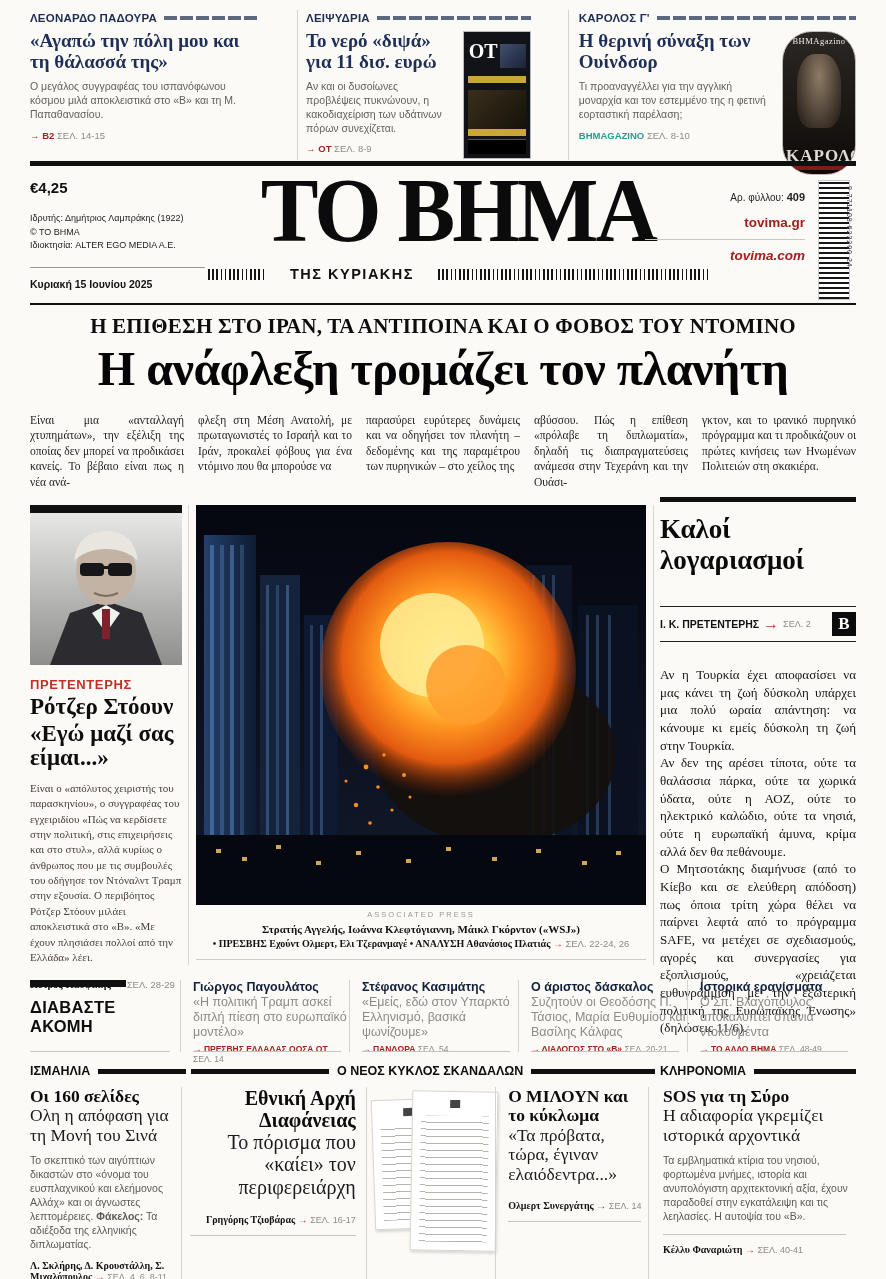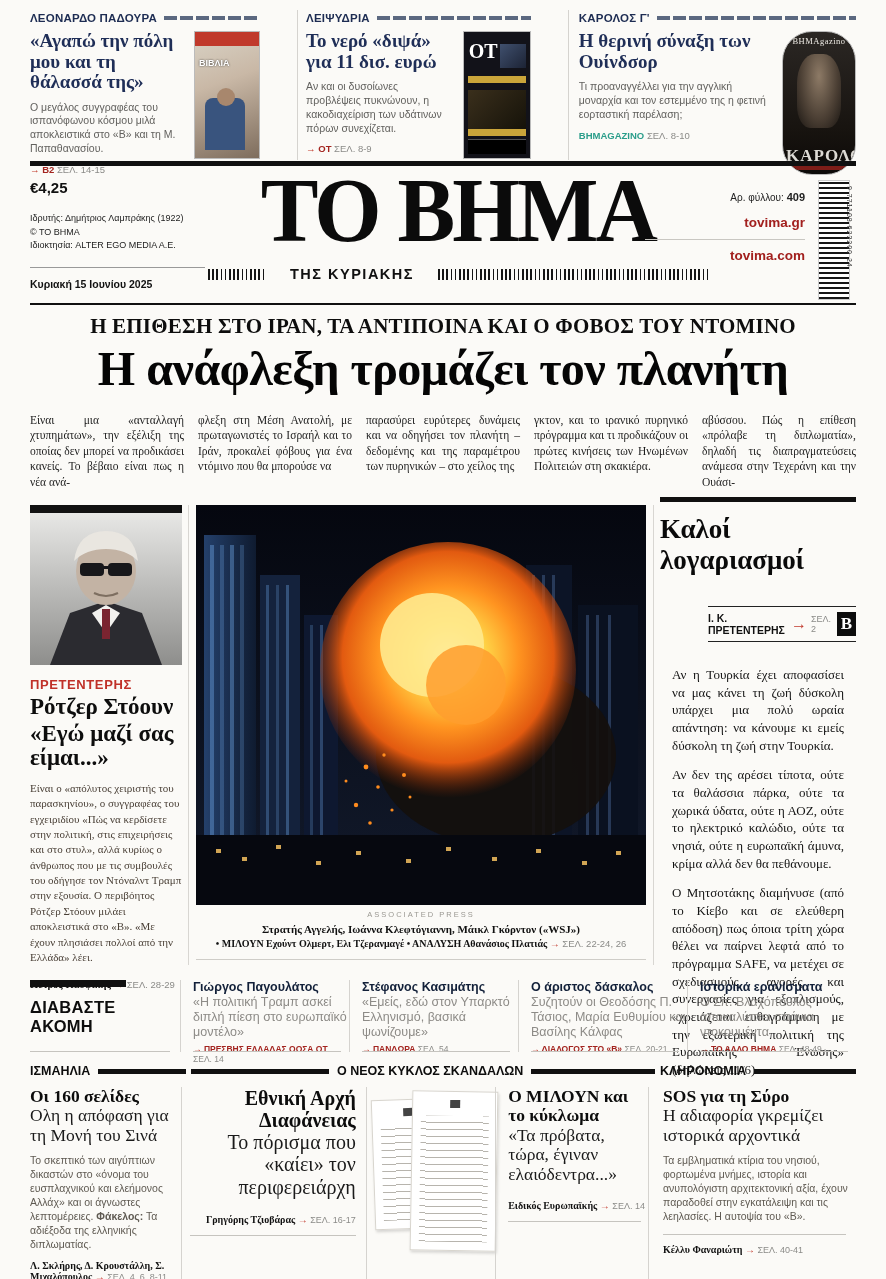--- a/index.html
+++ b/index.html
@@ -54,21 +54,21 @@
         letter-spacing:-3px;transform:scaleX(.94);}
   .logo-sub{position:absolute;left:208px;top:266px;width:500px;display:flex;align-items:center;gap:24px;}
   .stripe{height:11px;background:repeating-linear-gradient(90deg,#151515 0 1.6px,transparent 1.6px 4.2px);}
   .st-l{width:58px;}.st-r{flex:1;}
   .logo-sub .sub-t{font-weight:700;font-size:14.5px;letter-spacing:1.5px;color:#101010;white-space:nowrap;}
   .mh-right{position:absolute;left:645px;top:179px;width:160px;text-align:right;}
   .mh-years{font-size:9.5px;line-height:1.45;color:#222;font-family:"Liberation Serif",serif;}
   .mh-issue{margin-top:12px;font-size:10px;color:#222;font-family:Liberation Sans, sans-serif;}
   .mh-issue b{font-size:11px;}
   .mh-url{margin-top:12px;font-weight:700;font-size:13.5px;color:#a2201e;}
-  .mh-url2{margin-top:9px;padding-top:8px;border-top:1px solid #c9c7c2;font-weight:700;font-size:13.5px;color:#a2201e;}
+  .mh-url2{margin-top:9px;padding-top:8px;border-top:1px solid #c9c7c2;font-weight:700;font-size:13.5px;color:#a2201e;font-style:italic;}
   .barcode{position:absolute;left:818px;top:180px;width:30px;height:118px;
            background:repeating-linear-gradient(0deg,#161616 0 2px,#fff 2px 5px);border:1px solid #ccc;}
   .bc-num{position:absolute;left:846px;top:186px;font-size:7px;color:#333;writing-mode:vertical-rl;letter-spacing:1px;}
   .mh-rule{position:absolute;left:30px;top:303px;width:826px;border-top:2px solid #101010;}
   
   .lead-kicker{position:absolute;left:0;top:314px;width:100%;text-align:center;
                font-family:"Liberation Serif",serif;font-weight:700;font-size:21px;letter-spacing:.2px;color:#0d0d0d;}
   .lead-title{position:absolute;left:0;top:340px;width:100%;text-align:center;
               font-family:"Liberation Serif",serif;font-weight:700;font-size:49px;color:#050505;
               transform:scaleX(.98);letter-spacing:-.5px;}
@@ -89,27 +89,27 @@
   .mainphoto{width:450px;height:400px;display:block;background:#0b1020;}
   .credit{margin-top:5px;text-align:center;font-size:7.5px;letter-spacing:2px;color:#9a9892;}
   .cap1{margin-top:4px;text-align:center;font-family:"Liberation Serif",serif;font-weight:700;font-size:11px;color:#111;}
   .cap2{margin-top:3px;text-align:center;font-family:"Liberation Serif",serif;font-weight:700;font-size:10px;color:#111;
         padding-bottom:10px;border-bottom:1px solid #cfcdc8;}
   .cap2 .pg{color:#8b8b88;font-weight:400;font-family:"Liberation Sans",sans-serif;font-size:9.5px;}
   .op-col{position:absolute;left:660px;top:497px;width:196px;}
   .op-bar{height:5px;background:#101010;}
   .op-title{margin-top:12px;font-family:"Liberation Serif",serif;font-weight:700;font-size:27px;color:#0a0a0a;}
   .op-author{margin-top:30px;border-top:1.5px solid #222;border-bottom:1.5px solid #222;
-             display:flex;align-items:center;gap:4px;padding:5px 0;margin-left:48px;}
+             display:flex;align-items:center;gap:4px;padding:5px 0;}
   .op-author .an{font-weight:700;font-size:10.5px;color:#111;}
   .op-author .pg{color:#8b8b88;font-size:9px;}
   .b-logo{margin-left:auto;width:24px;height:24px;background:#0c0c0c;color:#fff;display:flex;align-items:center;justify-content:center;
           font-family:"Liberation Serif",serif;font-weight:700;font-size:17px;}
   .op-body{margin-top:24px;font-family:"Liberation Serif",serif;font-size:13px;line-height:1.36;color:#141414;text-align:justify;}
-  .op-body p{margin:12px;}
+  .op-body p{margin:0;}
   
   .ra{position:absolute;left:30px;top:980px;width:826px;height:72px;display:flex;}
   .ra-label{width:150px;position:relative;flex:none;}
   .ra-label .bar{position:absolute;top:0;left:0;width:96px;height:7px;background:#101010;}
   .ra-label .txt{position:absolute;top:18px;right:6px;font-weight:800;font-size:16.5px;letter-spacing:.3px;color:#0d0d0d;}
   .ra-label:after{content:"";position:absolute;left:0;right:10px;bottom:0;border-bottom:1px solid #c6c4bf;}
   .ra-item{flex:1;border-left:1px solid #d5d3cf;padding:0 0 6px 12px;position:relative;}
   .ra-item:after{content:"";position:absolute;left:12px;right:8px;bottom:0;border-bottom:1px solid #c6c4bf;}
   .ra-name{font-weight:700;font-size:12.5px;color:#122039;}
   .ra-text{font-size:12.5px;line-height:1.18;color:#8d8b87;margin-top:1px;}
@@ -159,26 +159,20 @@
       <div class="kicker-row">
           <span class="kicker">ΛΕΟΝΑΡΔΟ ΠΑΔΟΥΡΑ</span>
           <span class="kicker-dash"></span>
         </div>
       <div class="t-content">
         <div class="t-text">
           <div class="t-title serif">«Αγαπώ την πόλη μου και τη θάλασσά της»</div>
           <div class="t-body">Ο μεγάλος συγγραφέας του ισπανόφωνου κόσμου μιλά αποκλειστικά στο «Β» και τη Μ. Παπαθανασίου.</div>
           <div class="t-link"><span class="arrow">→</span> <span class="lname">Β2</span> <span class="pg">ΣΕΛ. 14-15</span></div>
         </div>
-        <div class="cover cover1">
-          <div class="cv-red"></div>
-          <div class="cv-person"></div>
-          <div class="cv-head"></div>
-          <div class="cv-label">ΒΙΒΛΙΑ</div>
-        </div>
       </div>
     </div>
     <div class="teaser t2">
       <div class="kicker-row">
           <span class="kicker">ΛΕΙΨΥΔΡΙΑ</span>
           <span class="kicker-dash"></span>
         </div>
       <div class="t-content">
         <div class="t-text">
           <div class="t-title serif">Το νερό «διψά» για 11 δισ. ευρώ</div>
@@ -244,22 +238,22 @@
   <div class="barcode"></div>
   <div class="bc-num">9 771108 623200 24</div>
   <div class="mh-rule"></div>
 
   <div class="lead-kicker">Η ΕΠΙΘΕΣΗ ΣΤΟ ΙΡΑΝ, ΤΑ ΑΝΤΙΠΟΙΝΑ ΚΑΙ Ο ΦΟΒΟΣ ΤΟΥ ΝΤΟΜΙΝΟ</div>
   <div class="lead-title">Η ανάφλεξη τρομάζει τον πλανήτη</div>
   <div class="lead-intro">
     <div class="col">Είναι μια «ανταλλαγή χτυπημάτων», την εξέλιξη της οποίας δεν μπορεί να προδικάσει κανείς. Το βέβαιο είναι πως η νέα ανά-</div>
     <div class="col">φλεξη στη Μέση Ανατολή, με πρωταγωνιστές το Ισραήλ και το Ιράν, προκαλεί φόβους για ένα ντόμινο που θα μπορούσε να</div>
     <div class="col">παρασύρει ευρύτερες δυνάμεις και να οδηγήσει τον πλανήτη – δεδομένης και της παραμέτρου των πυρηνικών – στο χείλος της</div>
+    <div class="col">αβύσσου. Πώς η επίθεση «πρόλαβε τη διπλωματία», δηλαδή τις διαπραγματεύσεις ανάμεσα στην Τεχεράνη και την Ουάσι-</div>
     <div class="col">γκτον, και το ιρανικό πυρηνικό πρόγραμμα και τι προδικάζουν οι πρώτες κινήσεις των Ηνωμένων Πολιτειών στη σκακιέρα.</div>
-    <div class="col">αβύσσου. Πώς η επίθεση «πρόλαβε τη διπλωματία», δηλαδή τις διαπραγματεύσεις ανάμεσα στην Τεχεράνη και την Ουάσι-</div>
   </div>
 
   <div class="vdiv1"></div>
   <div class="vdiv2"></div>
 
   <div class="int-col">
     <svg class="portrait" viewBox="0 0 152 160" xmlns="http://www.w3.org/2000/svg">
       <defs>
         <linearGradient id="pg" x1="0" y1="0" x2="0" y2="1">
           <stop offset="0" stop-color="#ececea"></stop>
@@ -354,21 +348,21 @@
           <rect x="210" y="354" width="5" height="4"></rect>
         <rect x="250" y="342" width="5" height="4"></rect>
           <rect x="296" y="352" width="5" height="4"></rect>
           <rect x="340" y="344" width="5" height="4"></rect>
         <rect x="386" y="356" width="5" height="4"></rect>
           <rect x="420" y="346" width="5" height="4"></rect>
       </g>
     </svg>
     <div class="credit">ASSOCIATED PRESS</div>
     <div class="cap1">Στρατής Αγγελής, Ιωάννα Κλεφτόγιαννη, Μάικλ Γκόρντον («WSJ»)</div>
-    <div class="cap2"><span>• ΜΙΛΟΥΝ Εχούντ Ολμερτ, Ελι Τζερανμαγέ • ΑΝΑΛΥΣΗ Αθανάσιος Πλατιάς</span> <span class="arrow">→</span> <span class="pg">ΣΕΛ. 22-24, 26</span></div>
+    <div class="cap2"><span>• ΠΡΕΣΒΗΣ Εχούντ Ολμερτ, Ελι Τζερανμαγέ • ΑΝΑΛΥΣΗ Αθανάσιος Πλατιάς</span> <span class="arrow">→</span> <span class="pg">ΣΕΛ. 22-24, 26</span></div>
   </div>
 
   <div class="op-col">
     <div class="op-bar"></div>
     <div class="op-title">Καλοί λογαριασμοί</div>
     <div class="op-author">
       <span class="an">Ι. Κ. ΠΡΕΤΕΝΤΕΡΗΣ</span>
       <span class="arrow">→</span>
       <span class="pg">ΣΕΛ. 2</span>
       <span class="b-logo">B</span>
@@ -449,21 +443,21 @@
           <div class="doc doc2">
               <div class="seal"></div>
               <div class="lines"></div>
             </div>
         </div>
       </div>
 
       <div class="bcol bc4">
         <div class="b-title">Ο ΜΙΛΟΥΝ και το κύκλωμα</div>
         <div class="b-title2">«Τα πρόβατα, τώρα, έγιναν ελαιόδεντρα...»</div>
-        <div class="b-byline" style="margin-top:16px"><span>Ειδικός Ευρωπαϊκής</span> <span class="arrow">→</span> <span class="pg">ΣΕΛ. 14</span></div>
+        <div class="b-byline" style="margin-top:16px"><span>Ολμερτ Συνεργάτης</span> <span class="arrow">→</span> <span class="pg">ΣΕΛ. 14</span></div>
         <div class="b-rule"></div>
       </div>
 
       <div class="bcol bc5">
         <div class="b-title">SOS για τη Σύρο</div>
         <div class="b-title2">Η αδιαφορία γκρεμίζει ιστορικά αρχοντικά</div>
         <div class="b-body">Τα εμβληματικά κτίρια του νησιού, φορτωμένα μνήμες, ιστορία και ανυπολόγιστη αρχιτεκτονική αξία, έχουν παραδοθεί στην εγκατάλειψη και τις λεηλασίες. Η αυτοψία του «Β».</div>
         <div class="b-rule"></div>
         <div class="b-byline"><span>Κέλλυ Φαναριώτη</span> <span class="arrow">→</span> <span class="pg">ΣΕΛ. 40-41</span></div>
       </div>

